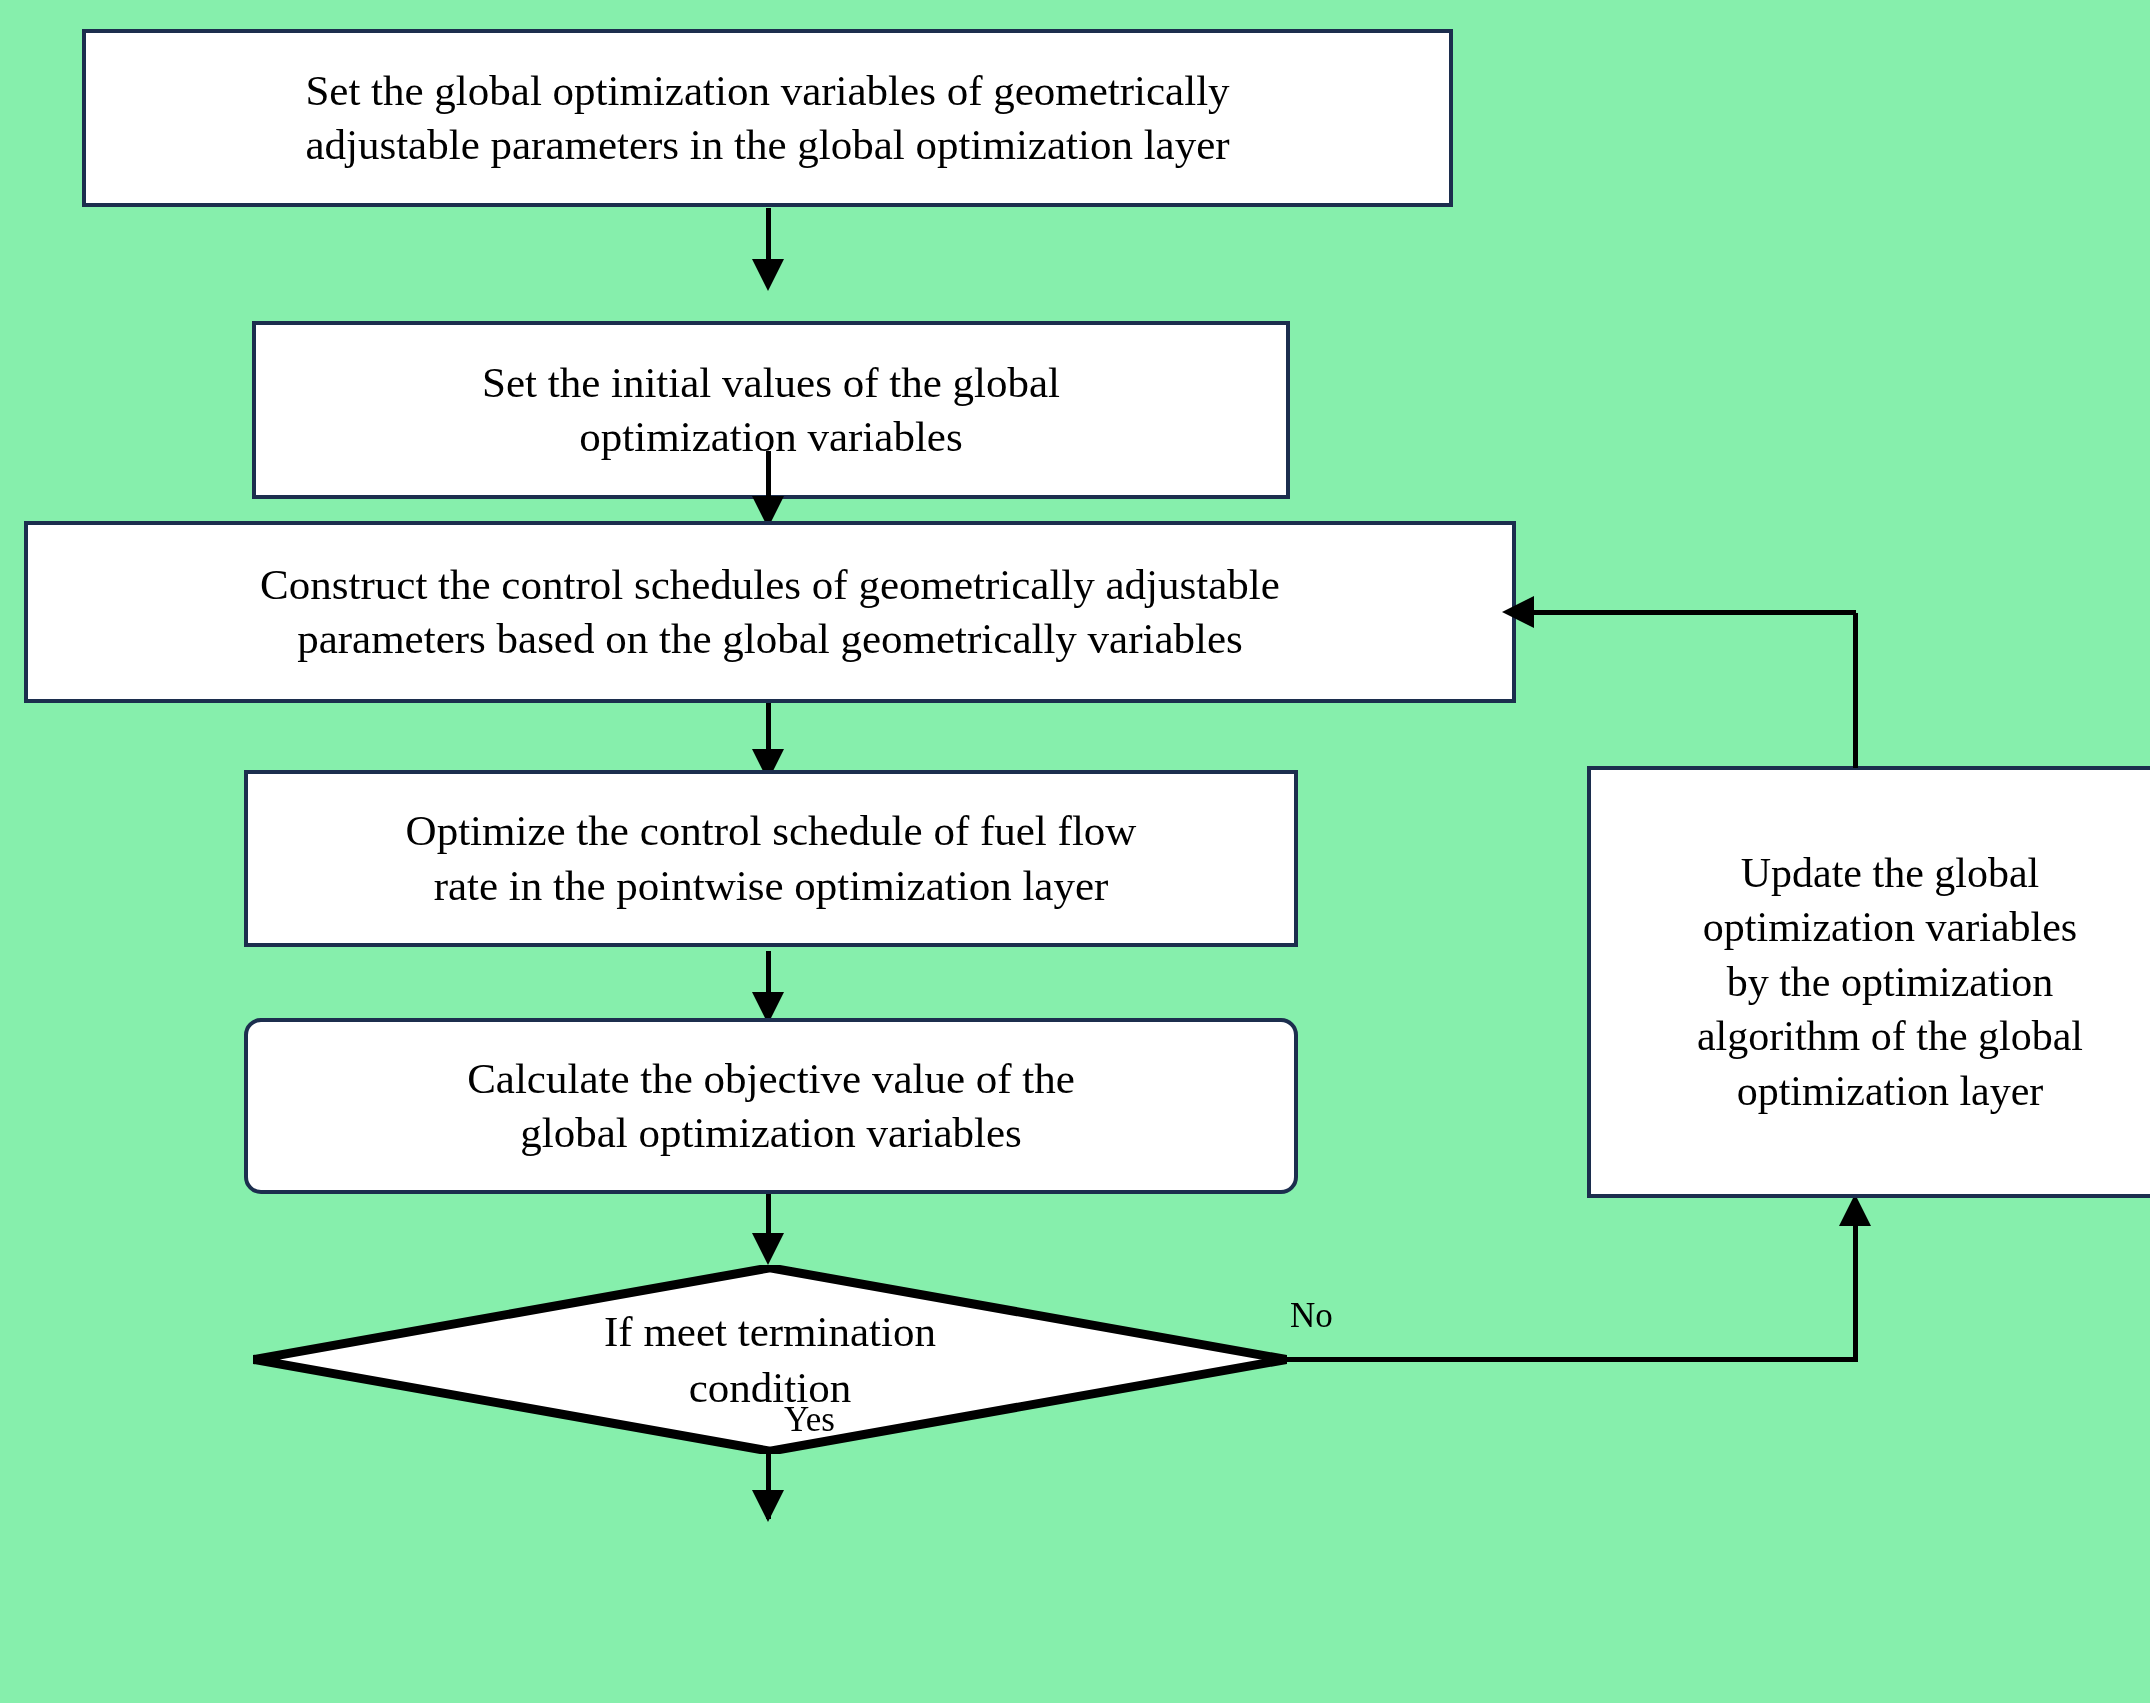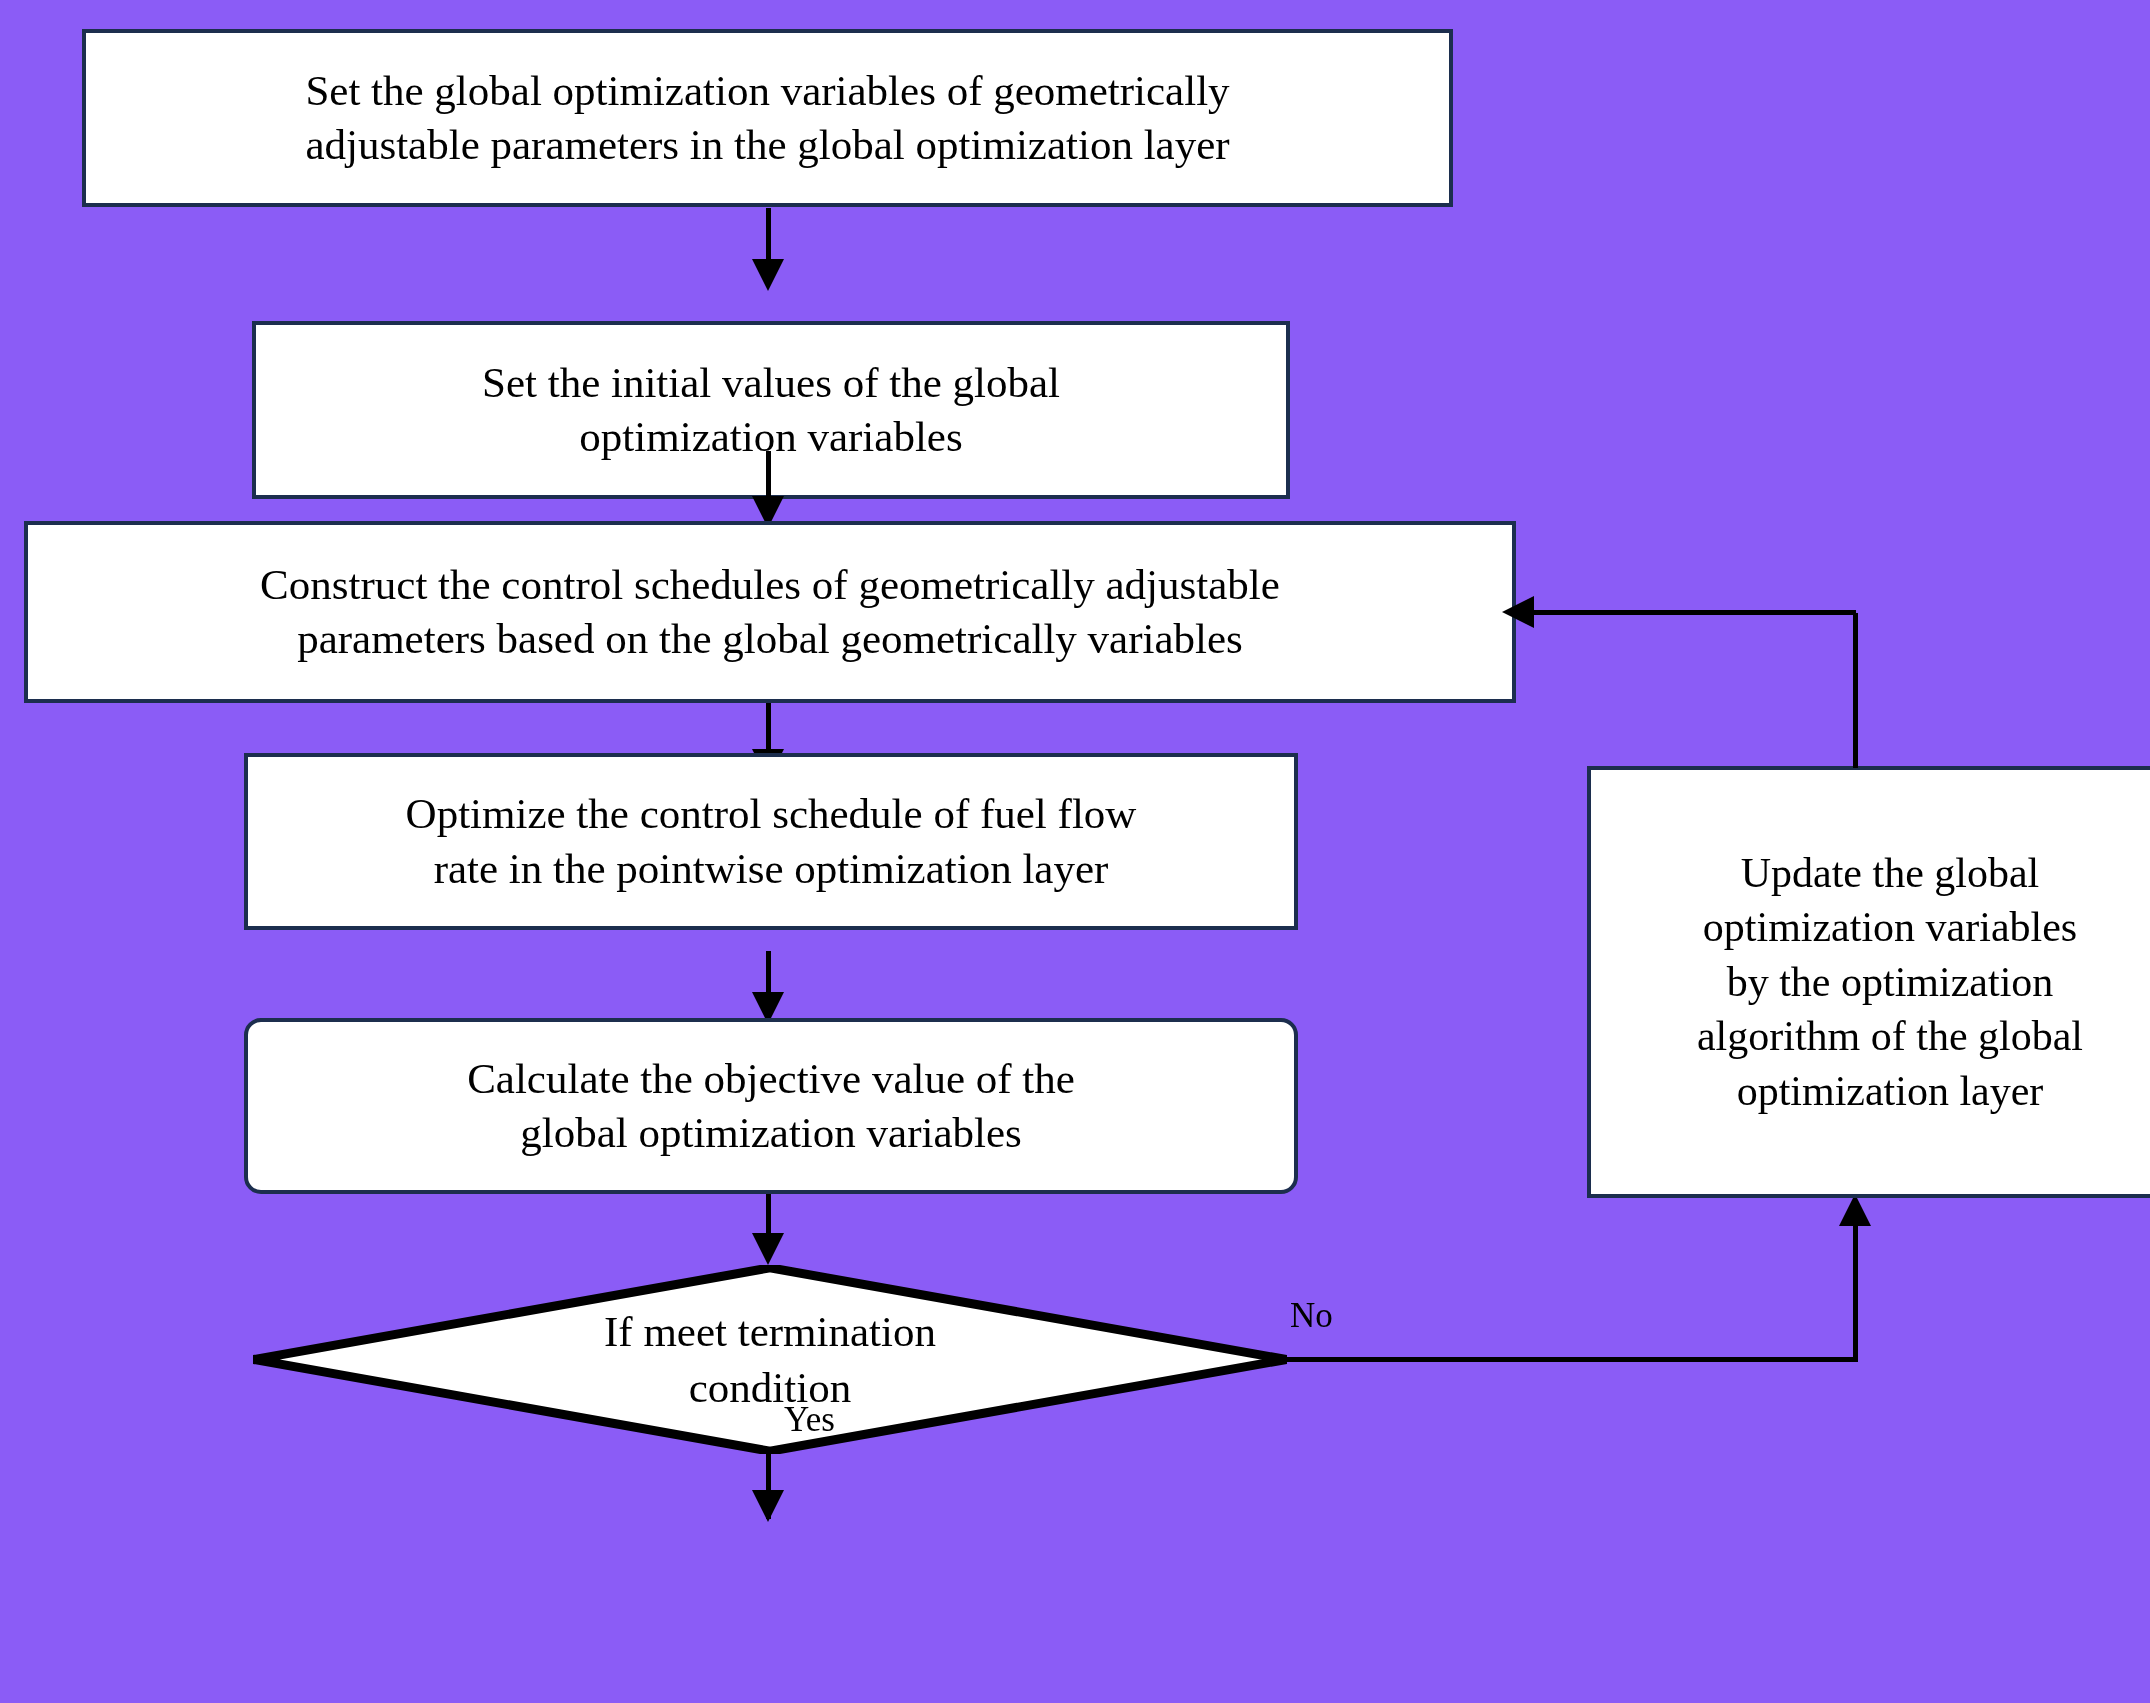--- a/index.html
+++ b/index.html
@@ -8,21 +8,21 @@
     padding: 0;
     background: #ffffff;
   }
   body {
     font-family: "Liberation Serif", "DejaVu Serif", serif;
   }
   #canvas {
     position: relative;
     width: 2151px;
     height: 1704px;
-    background: #8b5cf6;
+    background: #86efac;
     overflow: hidden;
   }
   .node {
     position: absolute;
     box-sizing: border-box;
     background: #ffffff;
     border: 4.2px solid #1c2e4e;
     display: flex;
     align-items: center;
     justify-content: center;
@@ -130,21 +130,21 @@
   <div class="arrow-down" style="left:752px; top:496px;"></div>
 
   <div class="node" style="left:24px; top:521px; width:1492px; height:182px;">
     <span class="label">Construct the control schedules of geometrically adjustable
 parameters based on the global geometrically variables</span>
   </div>
 
   <div class="vline" style="left:766px; top:703px; height:61px;"></div>
   <div class="arrow-down" style="left:752px; top:749px;"></div>
 
-  <div class="node" style="left:244px; top:753px; width:1054px; height:177px;">
+  <div class="node" style="left:244px; top:770px; width:1054px; height:177px;">
     <span class="label">Optimize the control schedule of fuel flow
 rate in the pointwise optimization layer</span>
   </div>
 
   <div class="vline" style="left:766px; top:951px; height:56px;"></div>
   <div class="arrow-down" style="left:752px; top:992px;"></div>
 
   <div class="node" style="left:244px; top:1018px; width:1054px; height:176px;border-radius:17px;">
     <span class="label">Calculate the objective value of the
 global optimization variables</span>

